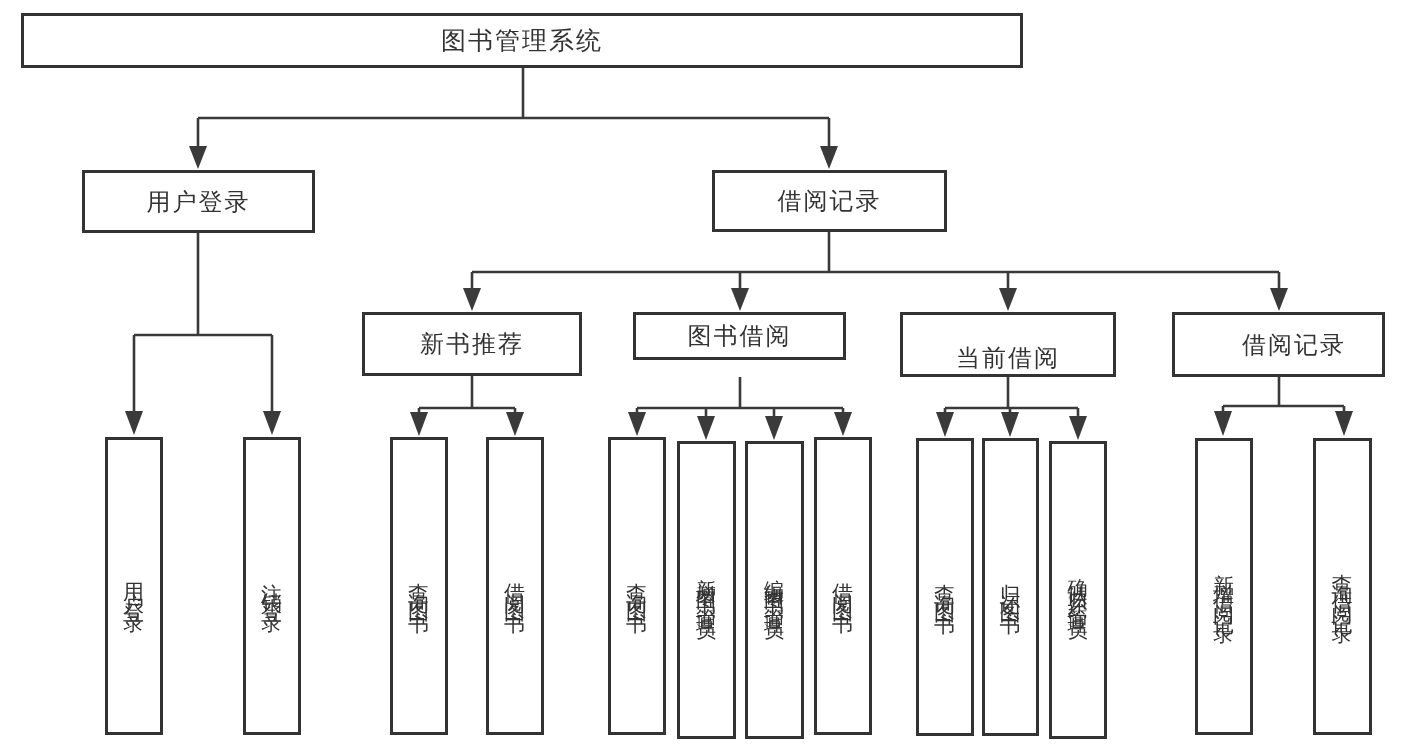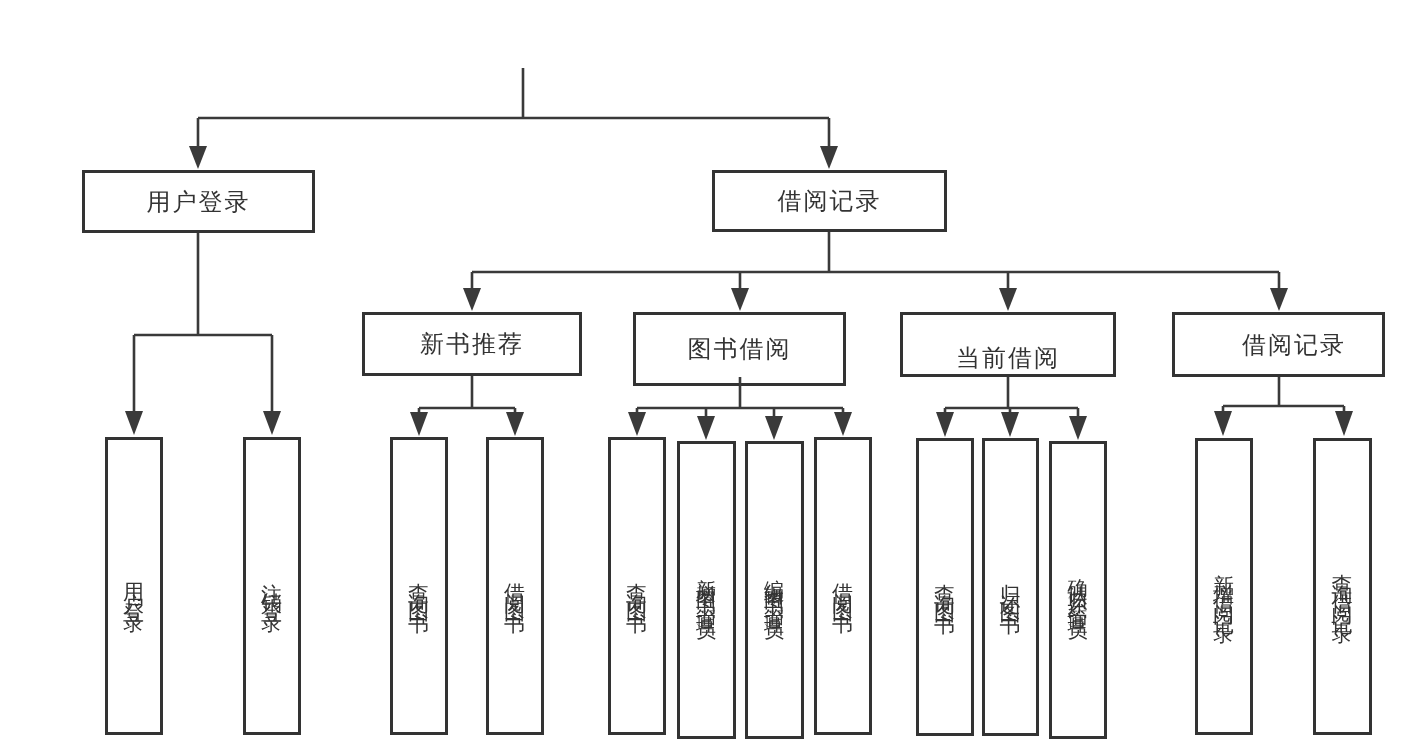--- a/index.html
+++ b/index.html
@@ -123,32 +123,35 @@
       <polygon points="1069,416 1087,416 1078,440"></polygon>
     </g>
 
     <g>
       <path d="M1279 377 V406 M1223 406 H1344 M1223 406 V412 M1344 406 V412"></path>
       <polygon points="1214,411 1232,411 1223,436"></polygon>
       <polygon points="1335,411 1353,411 1344,436"></polygon>
     </g>
   </svg>
 
+  <div class="hnode root" style="left:21px; top:13px; width:1002px; height:55px;">
+    <span>图书管理系统</span>
+  </div>
 
   <div class="hnode" style="left:82px; top:170px; width:233px; height:63px;">
     <span>用户登录</span>
   </div>
   <div class="hnode" style="left:712px; top:170px; width:235px; height:62px;">
     <span>借阅记录</span>
   </div>
 
   <div class="hnode" style="left:362px; top:312px; width:220px; height:64px;">
     <span>新书推荐</span>
   </div>
-  <div class="hnode" style="left:633px; top:312px; width:213px; height:74px;">
+  <div class="hnode" style="left:633px; top:312px; width:213px; height:48px;">
     <span>图书借阅</span>
   </div>
   <div class="hnode" style="left:900px; top:312px; width:216px; height:65px;align-items:flex-end;">
     <span>当前借阅</span>
   </div>
   <div class="hnode" style="left:1172px; top:312px; width:213px; height:65px;padding-left:31px;">
     <span>借阅记录</span>
   </div>
 
   <div class="vnode" style="left:105px; top:437px;">

